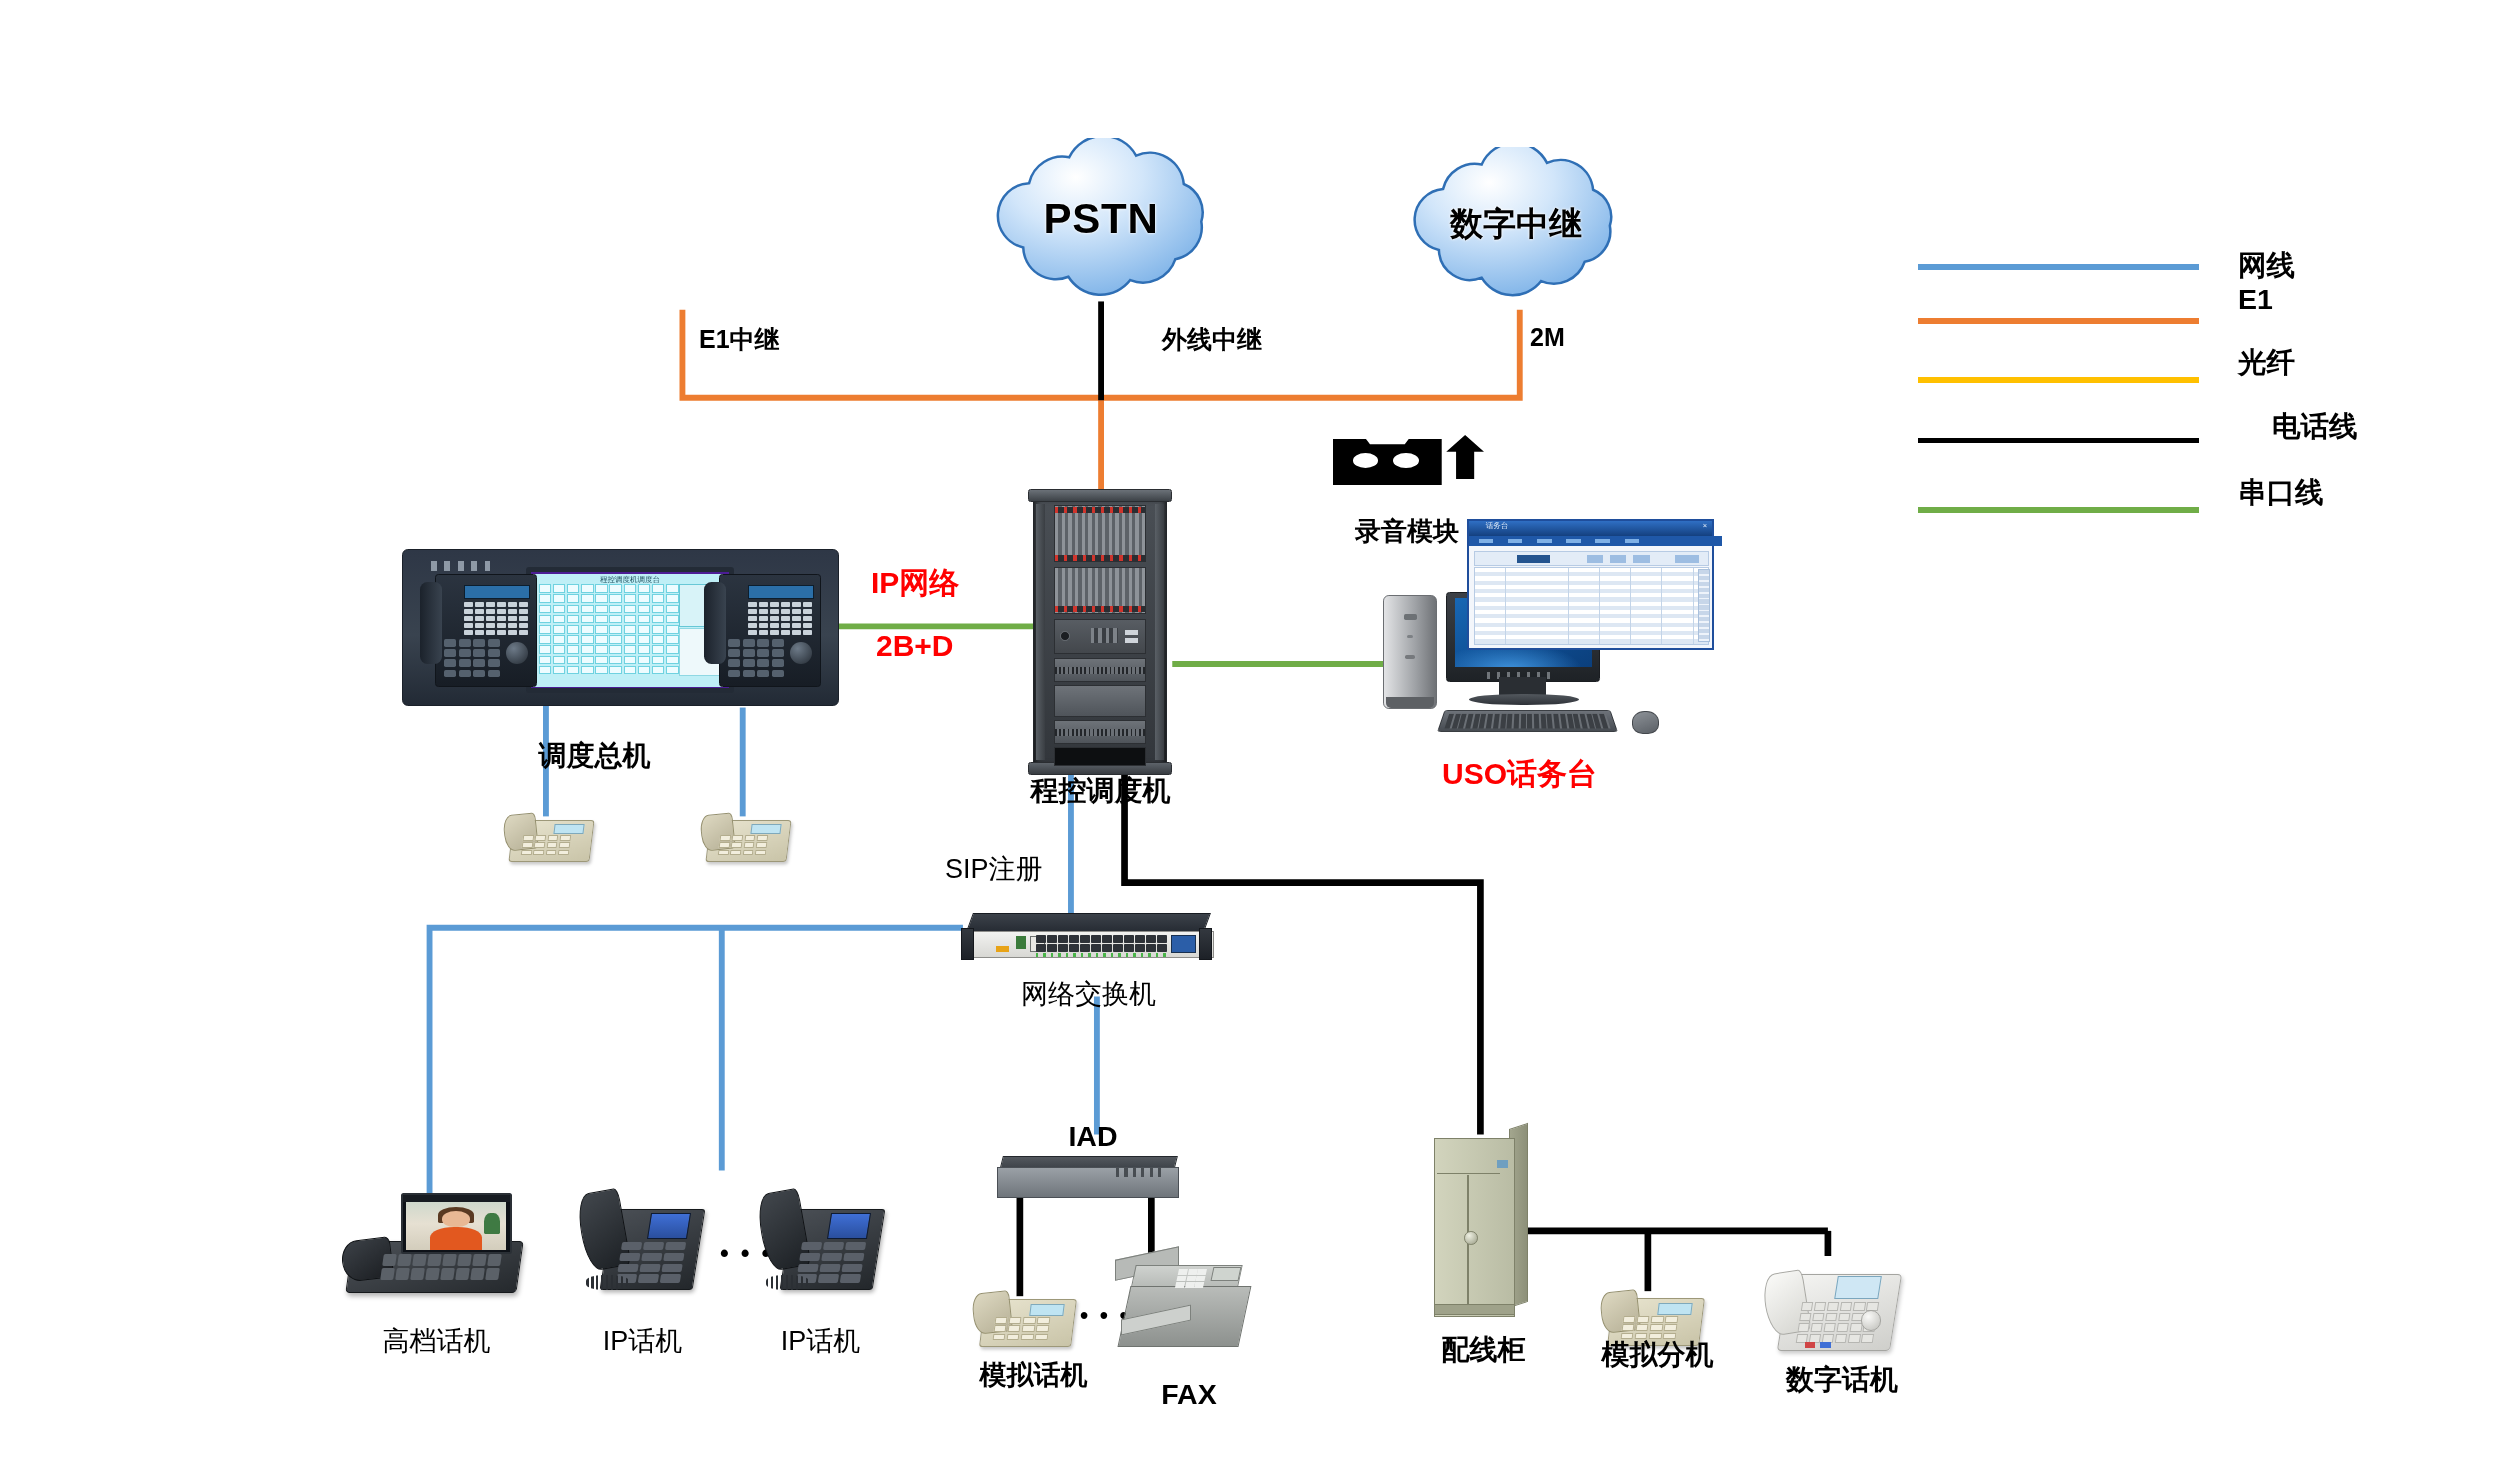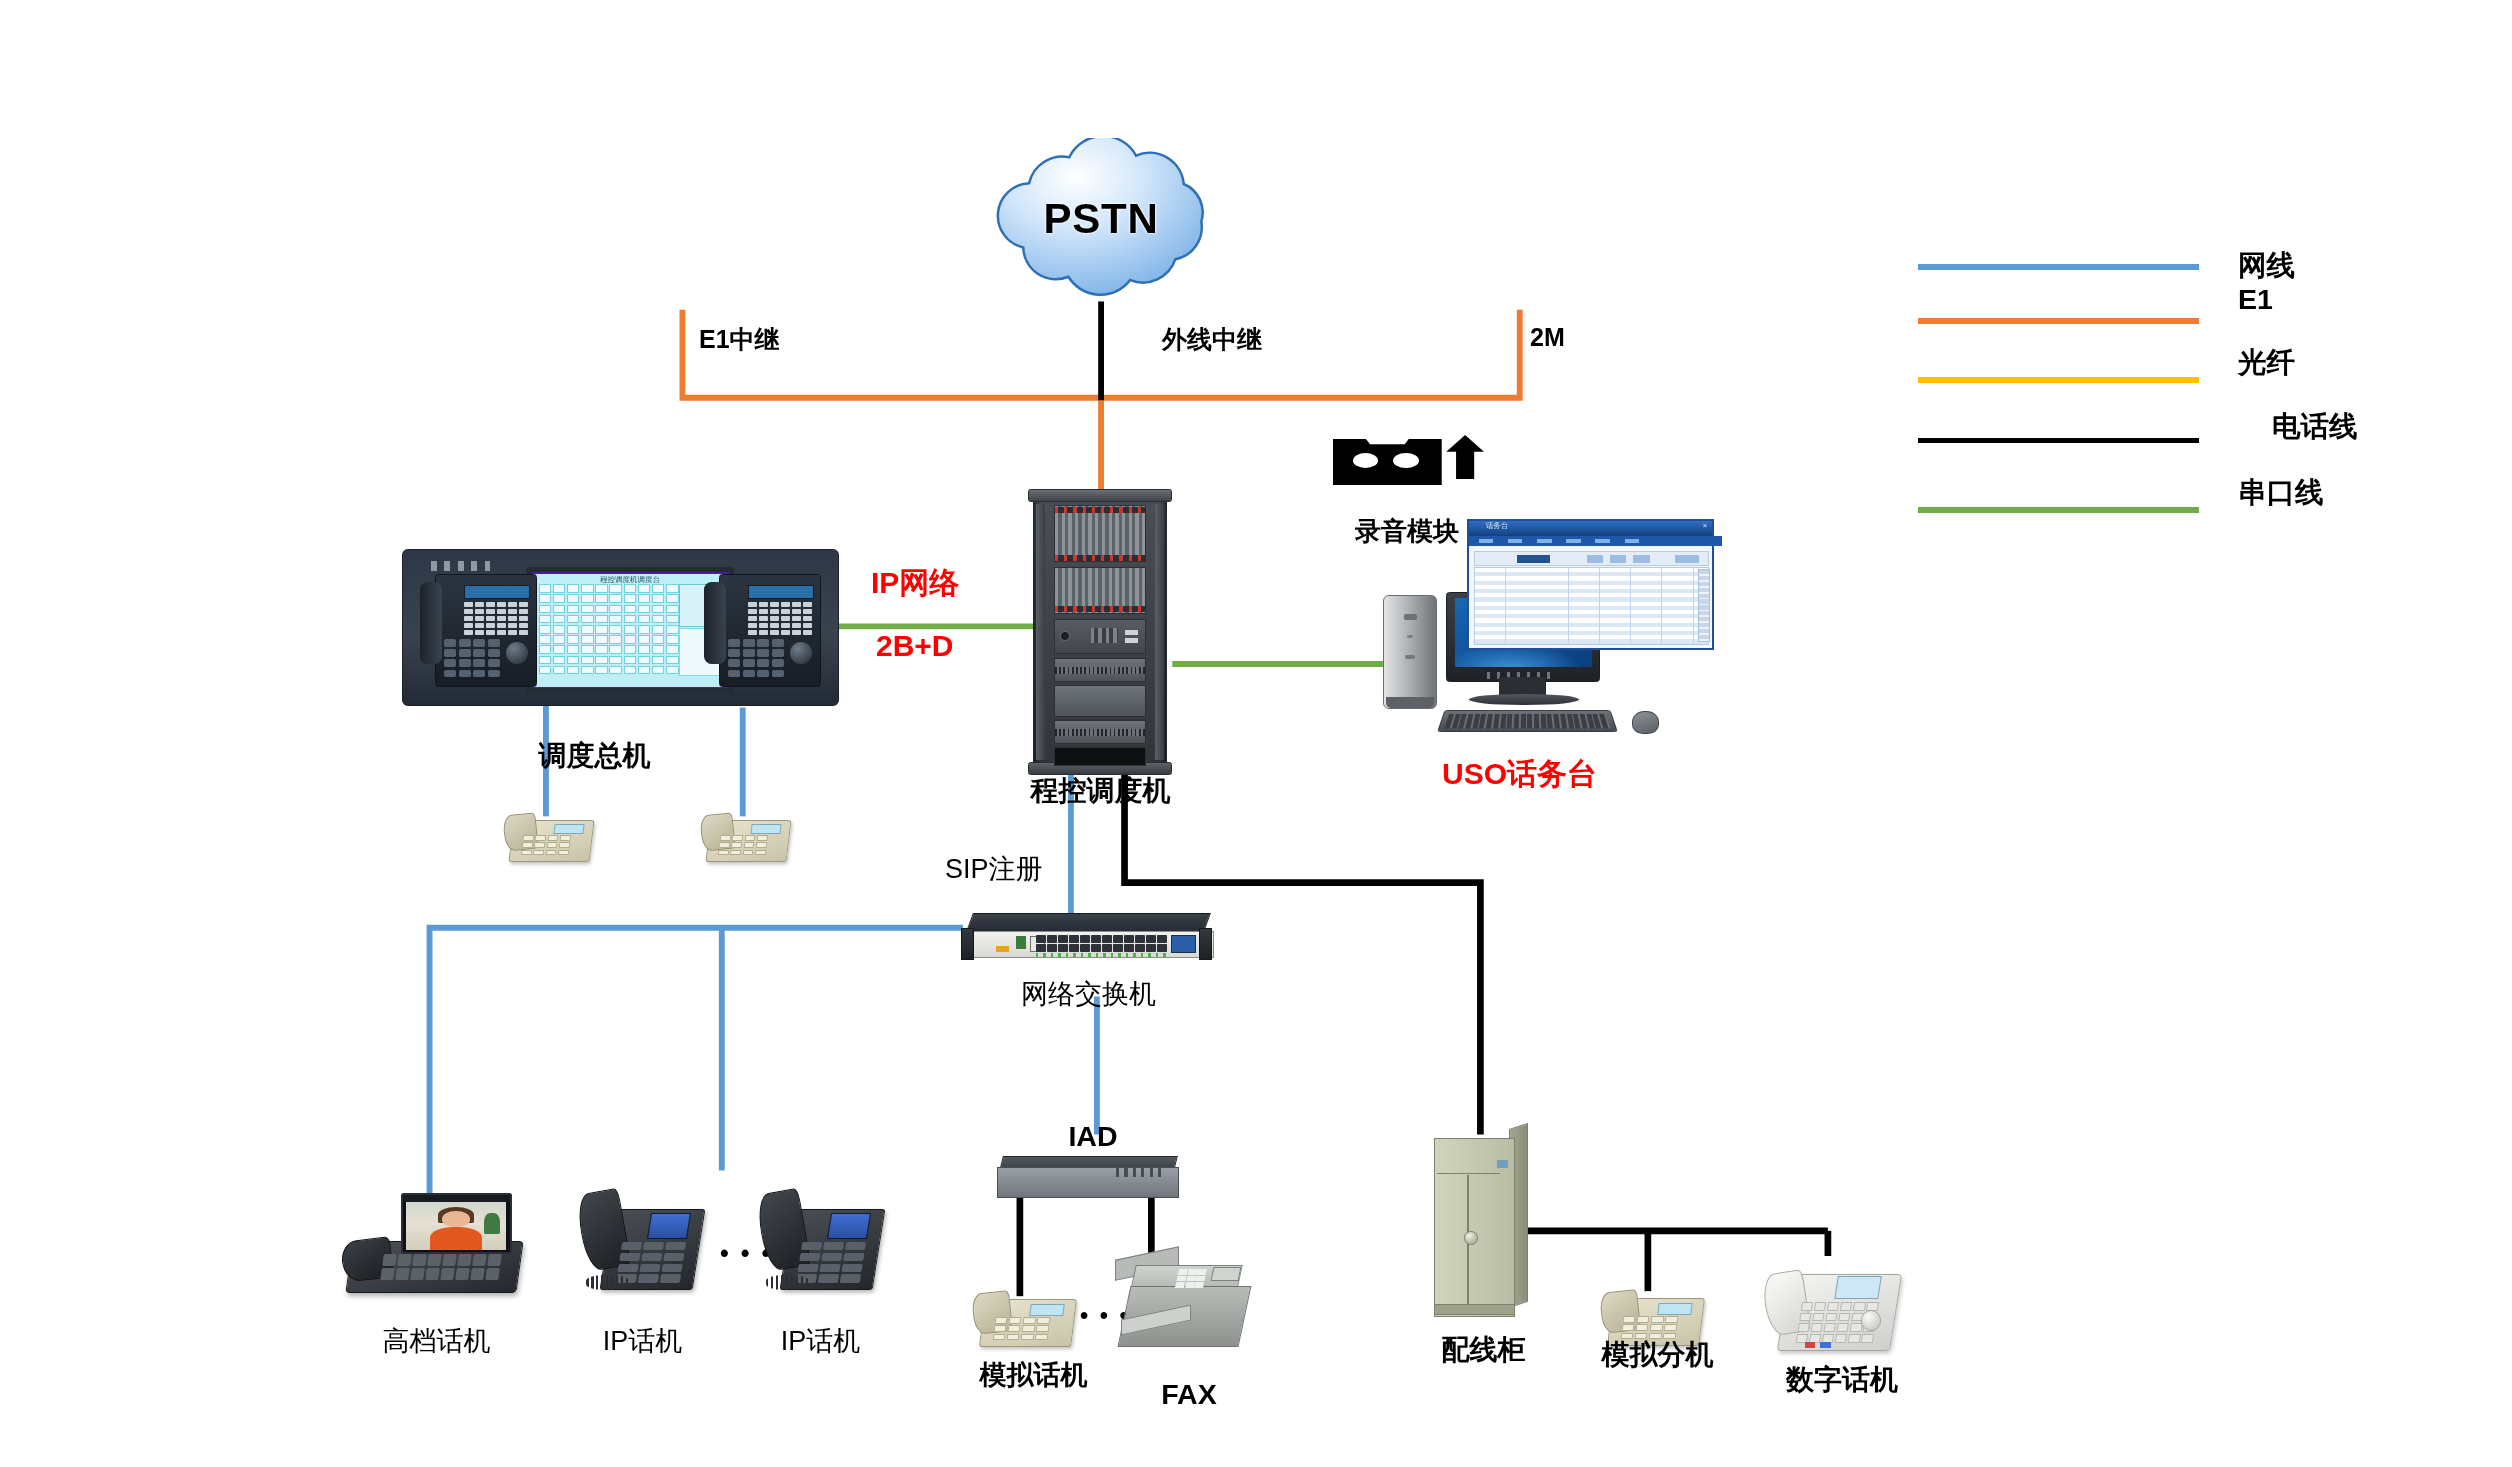--- a/index.html
+++ b/index.html
@@ -345,20 +345,35 @@
         <stop offset="100%" stop-color="#7eb3e8"></stop>
           </radialGradient>
         </defs>
       <path d="M74,54 a41,41 0 0 1 48,-31 a45,45 0 0 1 80,-2 a41,41 0 0 1 57,34
                a37,37 0 0 1 21,45 a39,39 0 0 1 -31,45 a41,41 0 0 1 -54,25
                a45,45 0 0 1 -74,-4 a39,39 0 0 1 -54,-35 a39,39 0 0 1 7,-77 z" fill="url(#cg2)" stroke="#2f6fb5" stroke-width="3"></path>
     </svg>
     <div class="ctext" style="font-size:42px;letter-spacing:0.8px;">PSTN</div>
   </div>
 
+  <div class="cloud" style="left:1386px;top:147px;width:260px;height:155px;">
+    <svg viewBox="0 0 310 185" style="position:absolute;left:0;top:0;width:100%;height:100%;">
+      <defs>
+          <radialGradient id="cg3" cx="38%" cy="26%" r="78%">
+        <stop offset="0%" stop-color="#ffffff"></stop>
+            <stop offset="42%" stop-color="#d2e6fa"></stop>
+        <stop offset="100%" stop-color="#7eb3e8"></stop>
+          </radialGradient>
+        </defs>
+      <path d="M68,50 a39,39 0 0 1 46,-29 a43,43 0 0 1 78,-2 a39,39 0 0 1 55,32
+               a35,35 0 0 1 20,43 a37,37 0 0 1 -30,43 a39,39 0 0 1 -52,23
+               a43,43 0 0 1 -71,-4 a37,37 0 0 1 -51,-33 a37,37 0 0 1 5,-73 z" fill="url(#cg3)" stroke="#2f6fb5" stroke-width="3"></path>
+    </svg>
+    <div class="ctext" style="font-size:33px;">数字中继</div>
+  </div>
 
   <div class="lbl" style="left:699px;top:323px;font-size:25px;">E1中继</div>
   <div class="lbl" style="left:1117px;top:323px;font-size:25px;margin-left:45px;">外线中继</div>
   <div class="lbl" style="left:1530px;top:323px;font-size:25px;">2M</div>
 
   <div class="rack" style="left:1033px;top:496px;width:132px;height:270px;">
     <div class="rtop"></div>
     <div class="rbot"></div>
     <div class="rail" style="left:1.7px;"></div>
     <div class="rail" style="right:1.7px;"></div>

